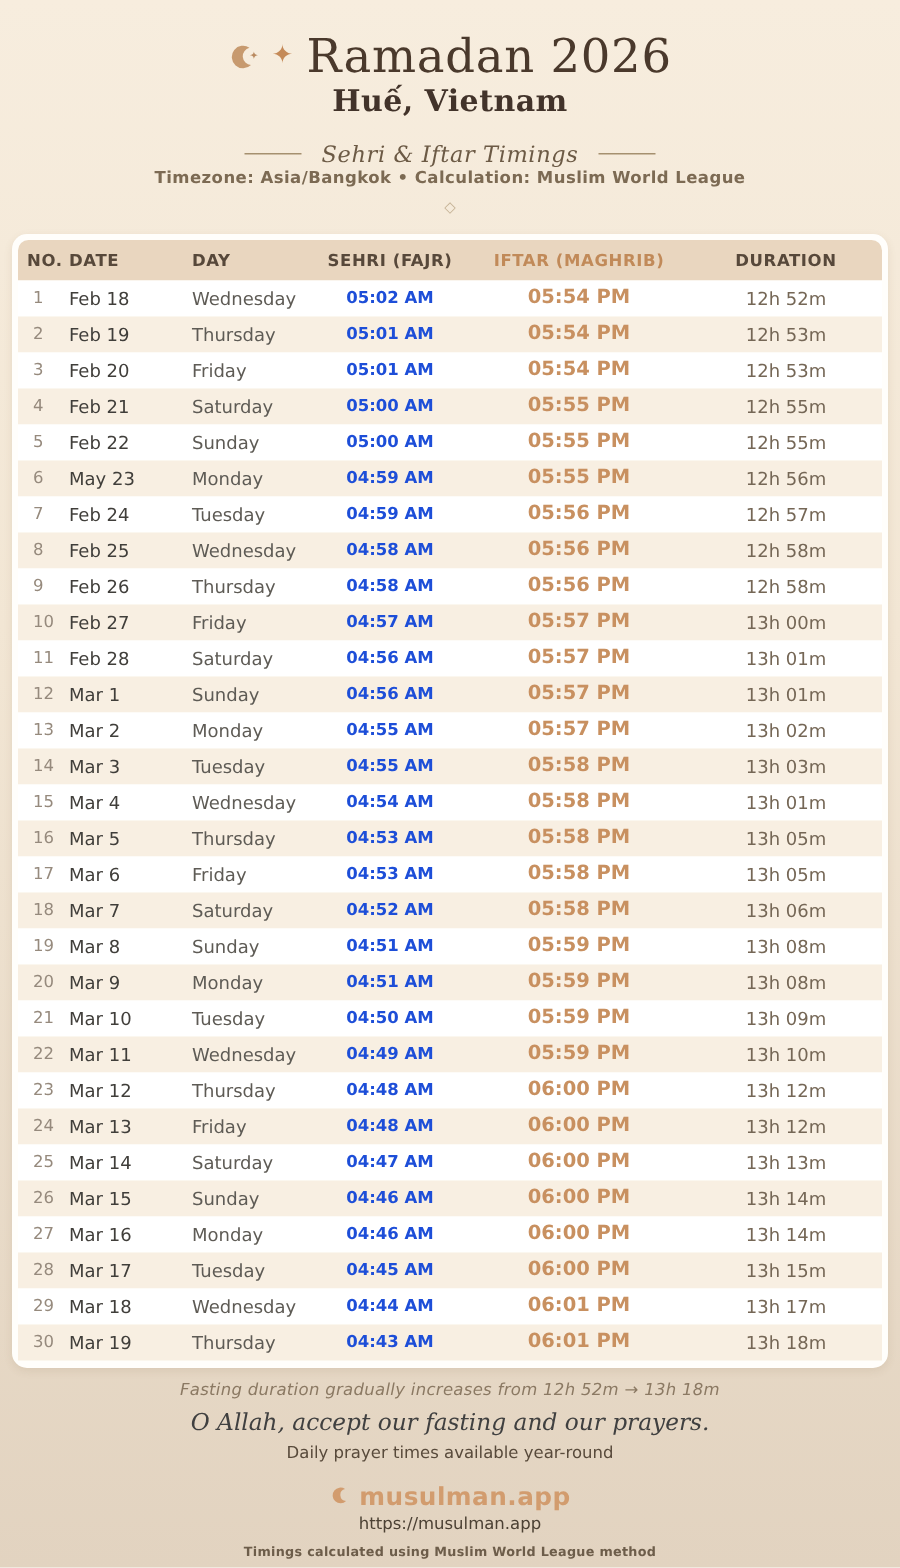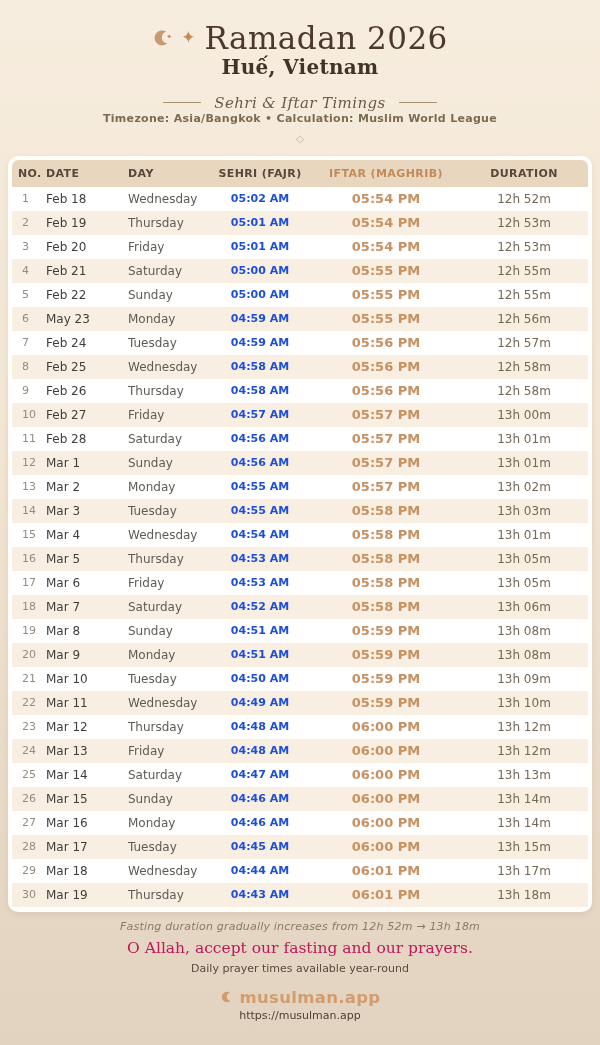--- a/index.html
+++ b/index.html
@@ -70,21 +70,21 @@
   .cell.sehri { color: #1d4ed8; font-weight: 700; font-size: 11px; text-align: center; }
   .cell.iftar { color: #c89060; font-weight: 700; font-size: 13px; text-align: center; }
   .cell.duration { color: #75675654; text-align: center; color: #756756; }
   .thead .c-sehri, .thead .c-iftar, .thead .c-duration { text-align: center; }
 
   
   footer { text-align: center; margin-top: 8px; }
   .duration-note { font-style: italic; font-size: 11px; color: #8b7963; letter-spacing: 0.2px; }
   .dua {
     font-family: "DejaVu Serif", "Liberation Serif", serif;
-    font-size: 15.5px; color: #be185d; margin-top: 6px;
+    font-style: italic; font-size: 15.5px; color: #404040; margin-top: 6px;
   }
   .availability { font-size: 11px; color: #584a3b; margin-top: 5px; }
   .brand-row { display: flex; align-items: center; justify-content: center; gap: 6px; margin-top: 13px; cursor: pointer; }
   .brand-row svg { width: 14px; height: 14px; }
   .brand-name { font-size: 16.5px; font-weight: 700; color: #d29c6e; letter-spacing: 0.3px; }
   .url { font-size: 11px; color: #4c4134; margin-top: 2px; }
   .method-note { font-size: 8.5px; font-weight: 700; color: #6d5d4a; margin-top: 8px; letter-spacing: 0.2px; }
 </style>
 </head>
 <body>
@@ -369,15 +369,16 @@
     <div class="duration-note">Fasting duration gradually increases from 12h 52m → 13h 18m</div>
     <div class="dua">O Allah, accept our fasting and our prayers.</div>
     <div class="availability">Daily prayer times available year-round</div>
     <div class="brand-row">
       <svg viewBox="0 0 24 24" aria-hidden="true">
         <path d="M21 12.79A9 9 0 1 1 11.21 3 7 7 0 0 0 21 12.79z" fill="#d29c6e" transform="rotate(40 12 12)"></path>
       </svg>
       <span class="brand-name">musulman.app</span>
     </div>
     <div class="url">https://musulman.app</div>
+    <div class="method-note">Timings calculated using Muslim World League method</div>
   </footer>
 
 </div>
 
 </body></html>

